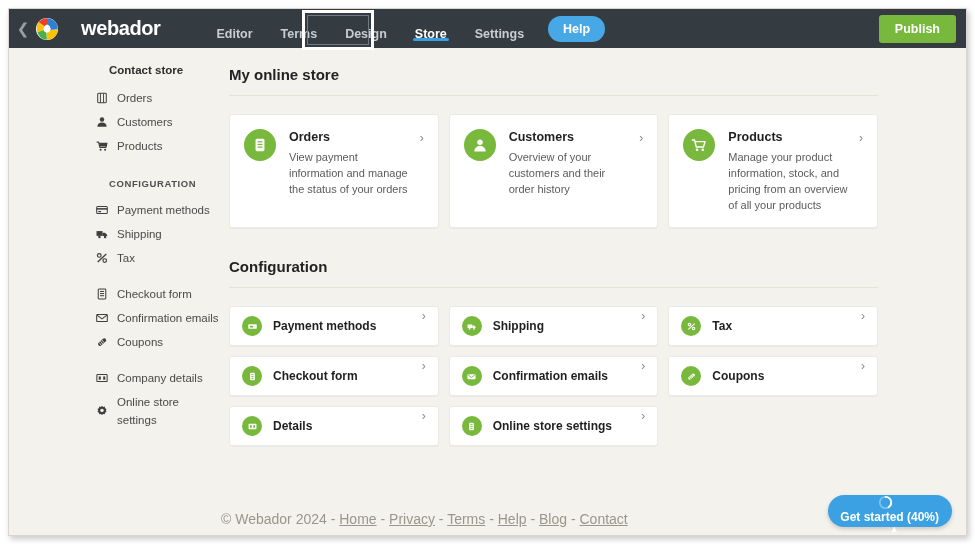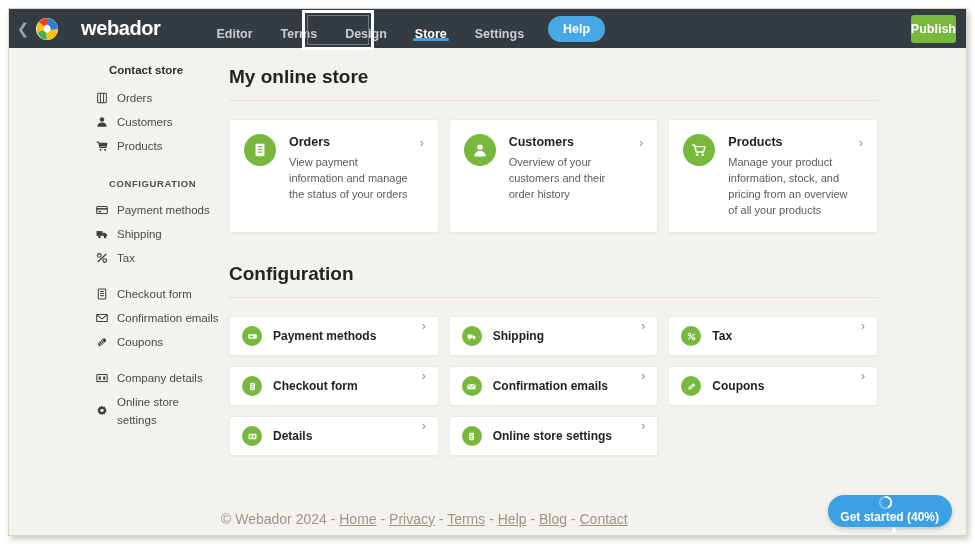--- a/index.html
+++ b/index.html
@@ -56,21 +56,21 @@
     margin-left: 10px;
     background: #47a8e5; color: #ffffff;
     font-size: 12.5px; font-weight: bold;
     border-radius: 14px; padding: 6px 15px;
     cursor: pointer;
   }
   .publish-btn {
     margin-left: auto;
     background: #77b83d; color: #ffffff;
     font-size: 12.5px; font-weight: bold;
-    border-radius: 3px; padding: 7px 0;
+    border-radius: 3px; padding: 7px 16px;
     cursor: pointer;
   }
   
   .annot-box {
     position: absolute;
     left: 293px; top: 1px;
     width: 72px; height: 40px;
     border: 3px solid #ffffff;
     pointer-events: none;
   }
@@ -113,21 +113,21 @@
   .side-icon svg { display: block; }
   .gap-lg { height: 20px; }
   .gap-md { height: 12px; }
 
   
   .main {
     flex: 1; padding: 18px 88px 0 8px;
     position: relative;
   }
   .sec-title {
-    font-size: 19px; font-weight: bold; color: #232323;
+    font-size: 15px; font-weight: bold; color: #232323;
     margin-bottom: 12px;
   }
   .sec-rule {
     height: 1px; background: #e6e2d8; margin-bottom: 18px;
   }
 
   
   .big-grid {
     display: grid;
     grid-template-columns: repeat(3, 1fr);

